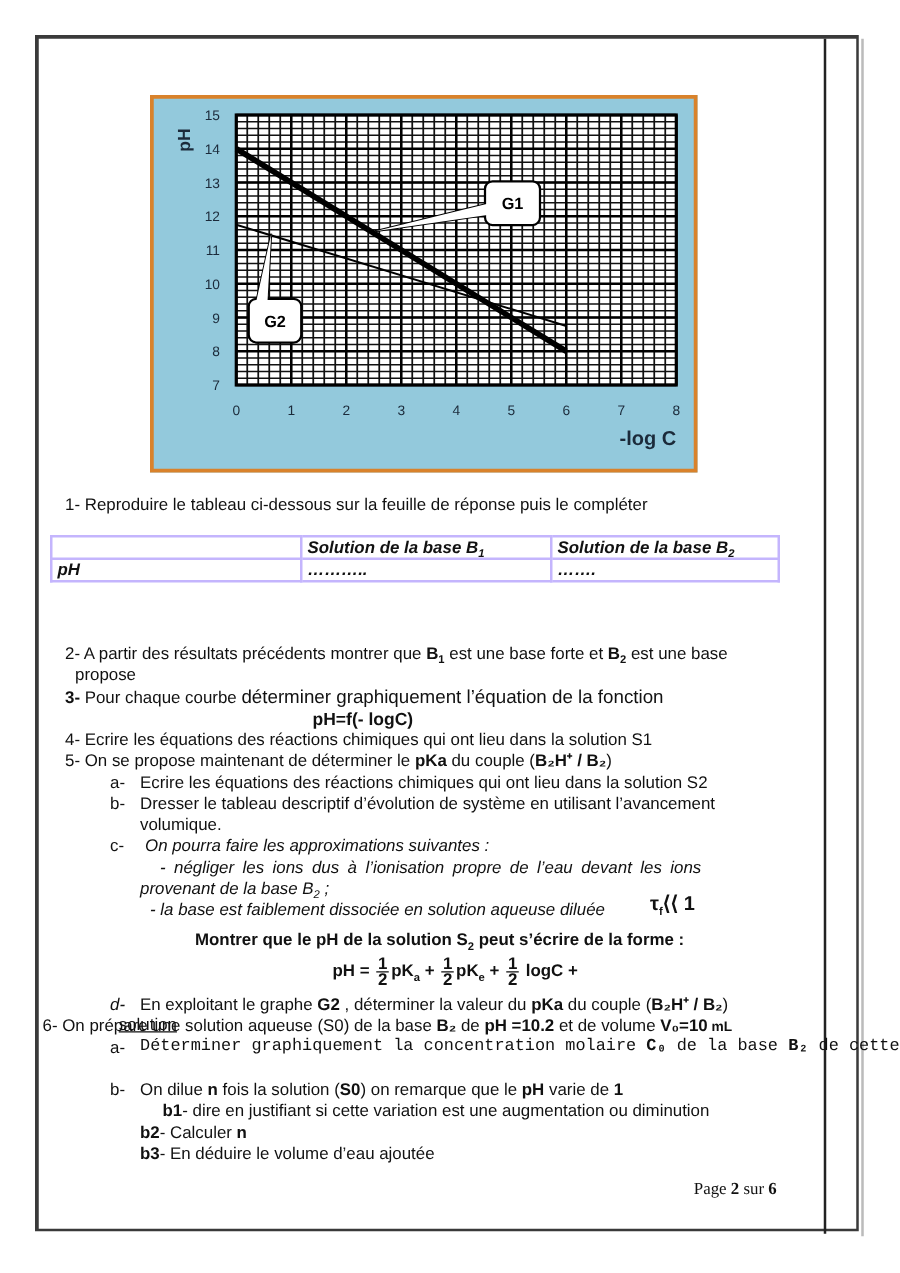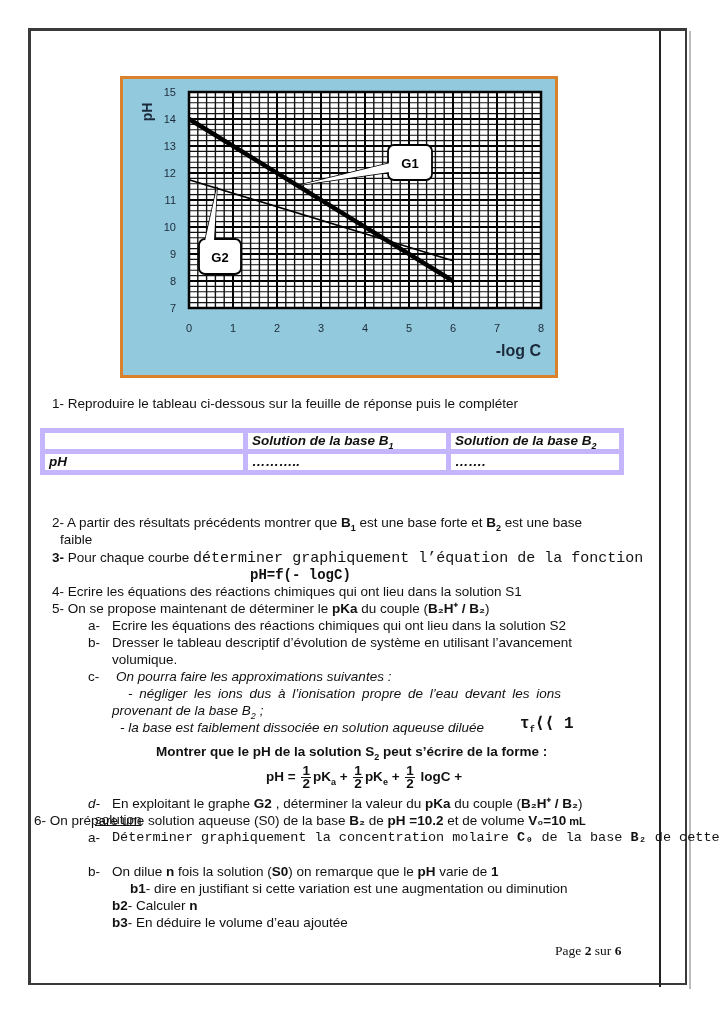--- a/index.html
+++ b/index.html
@@ -6,27 +6,27 @@
   body { width:720px; height:1018px; background:#ffffff; position:relative; overflow:hidden;
          font-family:"Liberation Sans", sans-serif; color:#111; }
   .frame { position:absolute; left:28px; top:28px; width:659px; height:957px;
            border:3px solid #3a3a3a; border-right:2px solid #3a3a3a; border-bottom:2px solid #3a3a3a; box-sizing:border-box; }
   .frame-inner-line { position:absolute; left:659px; top:31px; width:2px; height:956px; background:#222; }
   .frame-right-shadow { position:absolute; left:689px; top:31px; width:2px; height:958px; background:#bbb; }
   .chart-box { position:absolute; left:120px; top:76px; width:438px; height:302px;
                background:#93c9dc; border:3px solid #d9822b; box-sizing:border-box; }
   .chart-svg { position:absolute; left:0; top:0; }
   .t { position:absolute; font-size:13.5px; white-space:nowrap; line-height:16px; }
-  .serif { font-family:Liberation Mono, monospace; }
+  .serif { font-family:Liberation Sans, sans-serif; }
   .b { font-weight:bold; }
   .i { font-style:italic; }
   sub, sup { font-size:9px; line-height:0; }
   table.data { position:absolute; left:40px; top:428px; width:584px; border-collapse:collapse;
                font-size:13.5px; font-weight:bold; font-style:italic; }
-  table.data td { border:5px solid #c4b5fd; padding:0 4px; height:16px; line-height:16px; }
+  table.data td { border:2px solid #c4b5fd; padding:0 4px; height:16px; line-height:16px; }
   table.data td.c0 { width:190px; }
   table.data td.c1 { width:190px; }
   .frac { display:inline-block; vertical-align:middle; text-align:center; line-height:12px; margin:0 2px; font-weight:bold; }
   .frac span { display:block; }
   .frac .num { border-bottom:1.5px solid #111; padding:0 1px; }
   .page-num { position:absolute; left:555px; top:943px; font-family:"Liberation Serif", serif; font-size:13.5px; }
 </style>
 </head>
 <body>
 
@@ -184,21 +184,21 @@
     <td>pH</td>
     <td>………..</td>
     <td>…….</td>
   </tr>
 </tbody>
   </table>
 
 <div class="t" style="left:52px; top:515px;">
   <span>2- A partir des résultats précédents montrer que </span><b>B</b><sub class="b">1</sub><span> est une base forte et </span><b>B</b><sub class="b">2</sub><span> est une base</span>
 </div>
-<div class="t" style="left:60px; top:532px;">faible</div>
+<div class="t" style="left:60px; top:532px;">propose</div>
 
 <div class="t" style="left:52px; top:550px;">
   <b>3-</b><span> Pour chaque courbe </span><span class="serif" style="font-size:15px;">déterminer graphiquement l’équation de la fonction</span>
 </div>
 <div class="t serif b" style="left:250px; top:567px; font-size:14px;">pH=f(- logC)</div>
 
 <div class="t" style="left:52px; top:584px;">4-  Ecrire les équations des réactions chimiques qui ont lieu dans la solution S1</div>
 
 <div class="t" style="left:52px; top:601px;">
   <span>5- On se propose maintenant de déterminer le </span><b>pKa</b><span> du couple (</span><b>B₂H⁺ / B₂</b><span>)</span>

